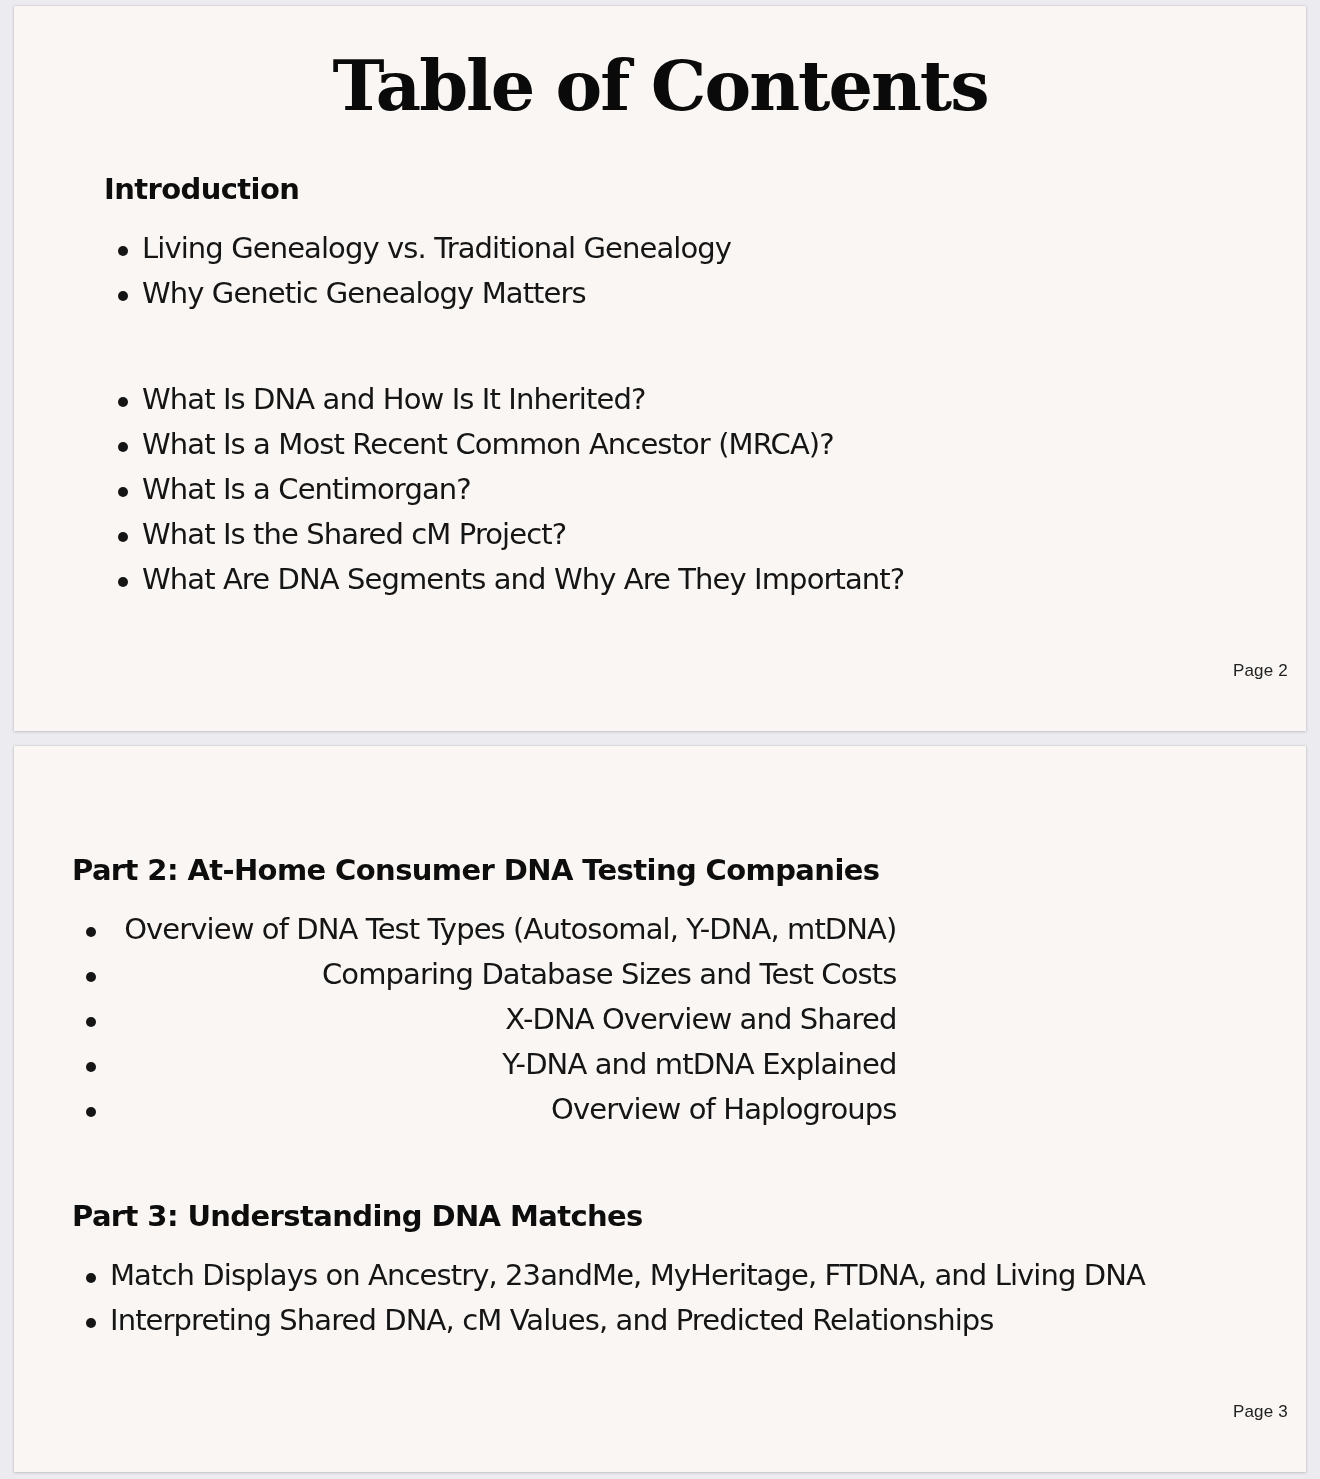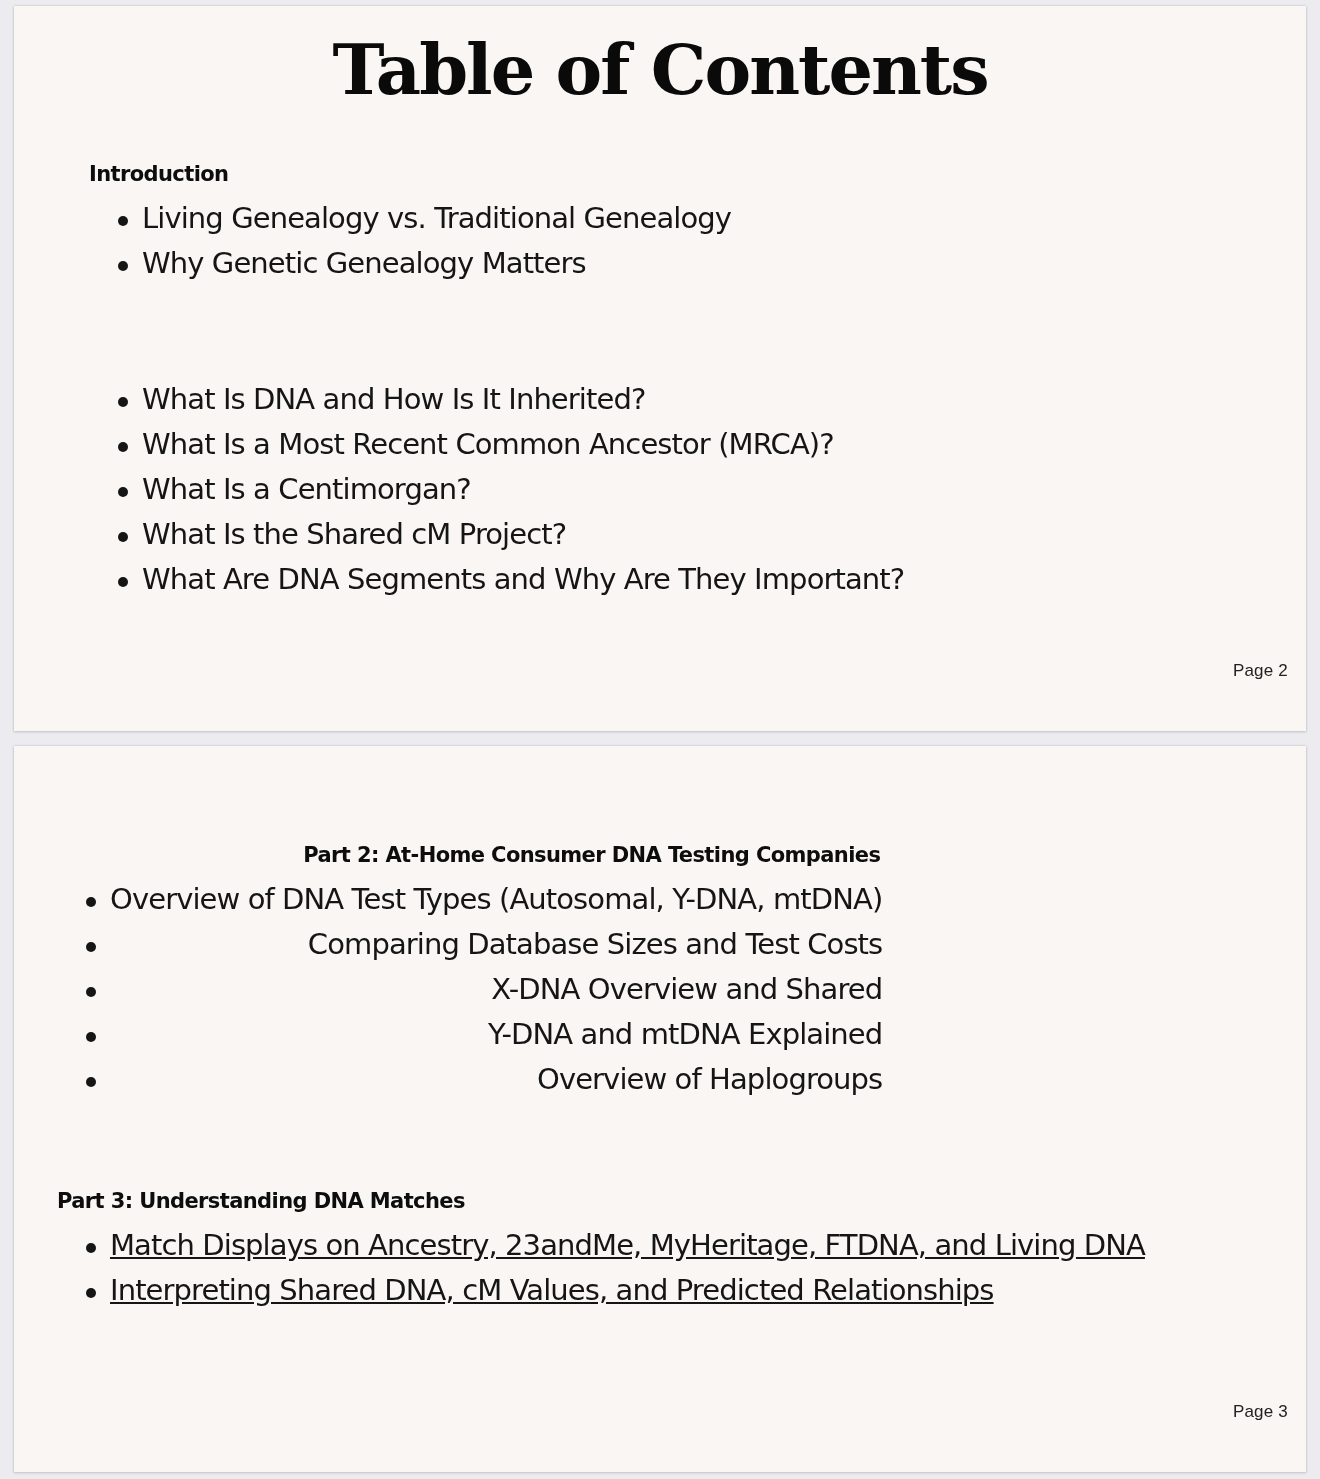--- a/index.html
+++ b/index.html
@@ -30,33 +30,33 @@
       left: 0;
       right: 0;
       top: 22px;
       text-align: center;
       font-family: "DejaVu Serif", serif;
       font-weight: bold;
       font-size: 70px;
       letter-spacing: -2px;
       line-height: 84px;
       color: #0a0a0a;
-      margin: 0;
+      margin: 16px;
     }
 
     .section {
       position: absolute;
     }
     .section-heading {
       font-family: "DejaVu Sans", sans-serif;
       font-weight: bold;
-      font-size: 21px;
+      font-size: 29px;
       letter-spacing: -0.6px;
       line-height: 40px;
-      margin: 2px;
+      margin: 17px;
       color: #0d0d0d;
     }
     .section-list {
       list-style: none;
       margin: 0;
       padding: 0;
     }
     .section-list li {
       position: relative;
       padding-left: 55px;
@@ -83,21 +83,21 @@
       height: 10px;
       border-radius: 50%;
       background: #151515;
     }
 
     #sec-intro { left: 73px; top: 146px; }
     #sec-part1 { left: 73px; top: 371px; }
     #sec-part2 { left: 41px; top: 87px; text-align: right; }
     #sec-part3 { left: 41px; top: 433px; }
 
-    #sec-part3 .section-list li { width: 1180px; text-decoration: underline; }
+    #sec-part3 .section-list li { width: 1180px; }
 
     .page-num {
       position: absolute;
       right: 18px;
       font-family: "Liberation Sans", sans-serif;
       font-size: 17px;
       color: #222;
       letter-spacing: 0.2px;
     }
     #page2 .page-num { top: 655px; text-align: center; }

